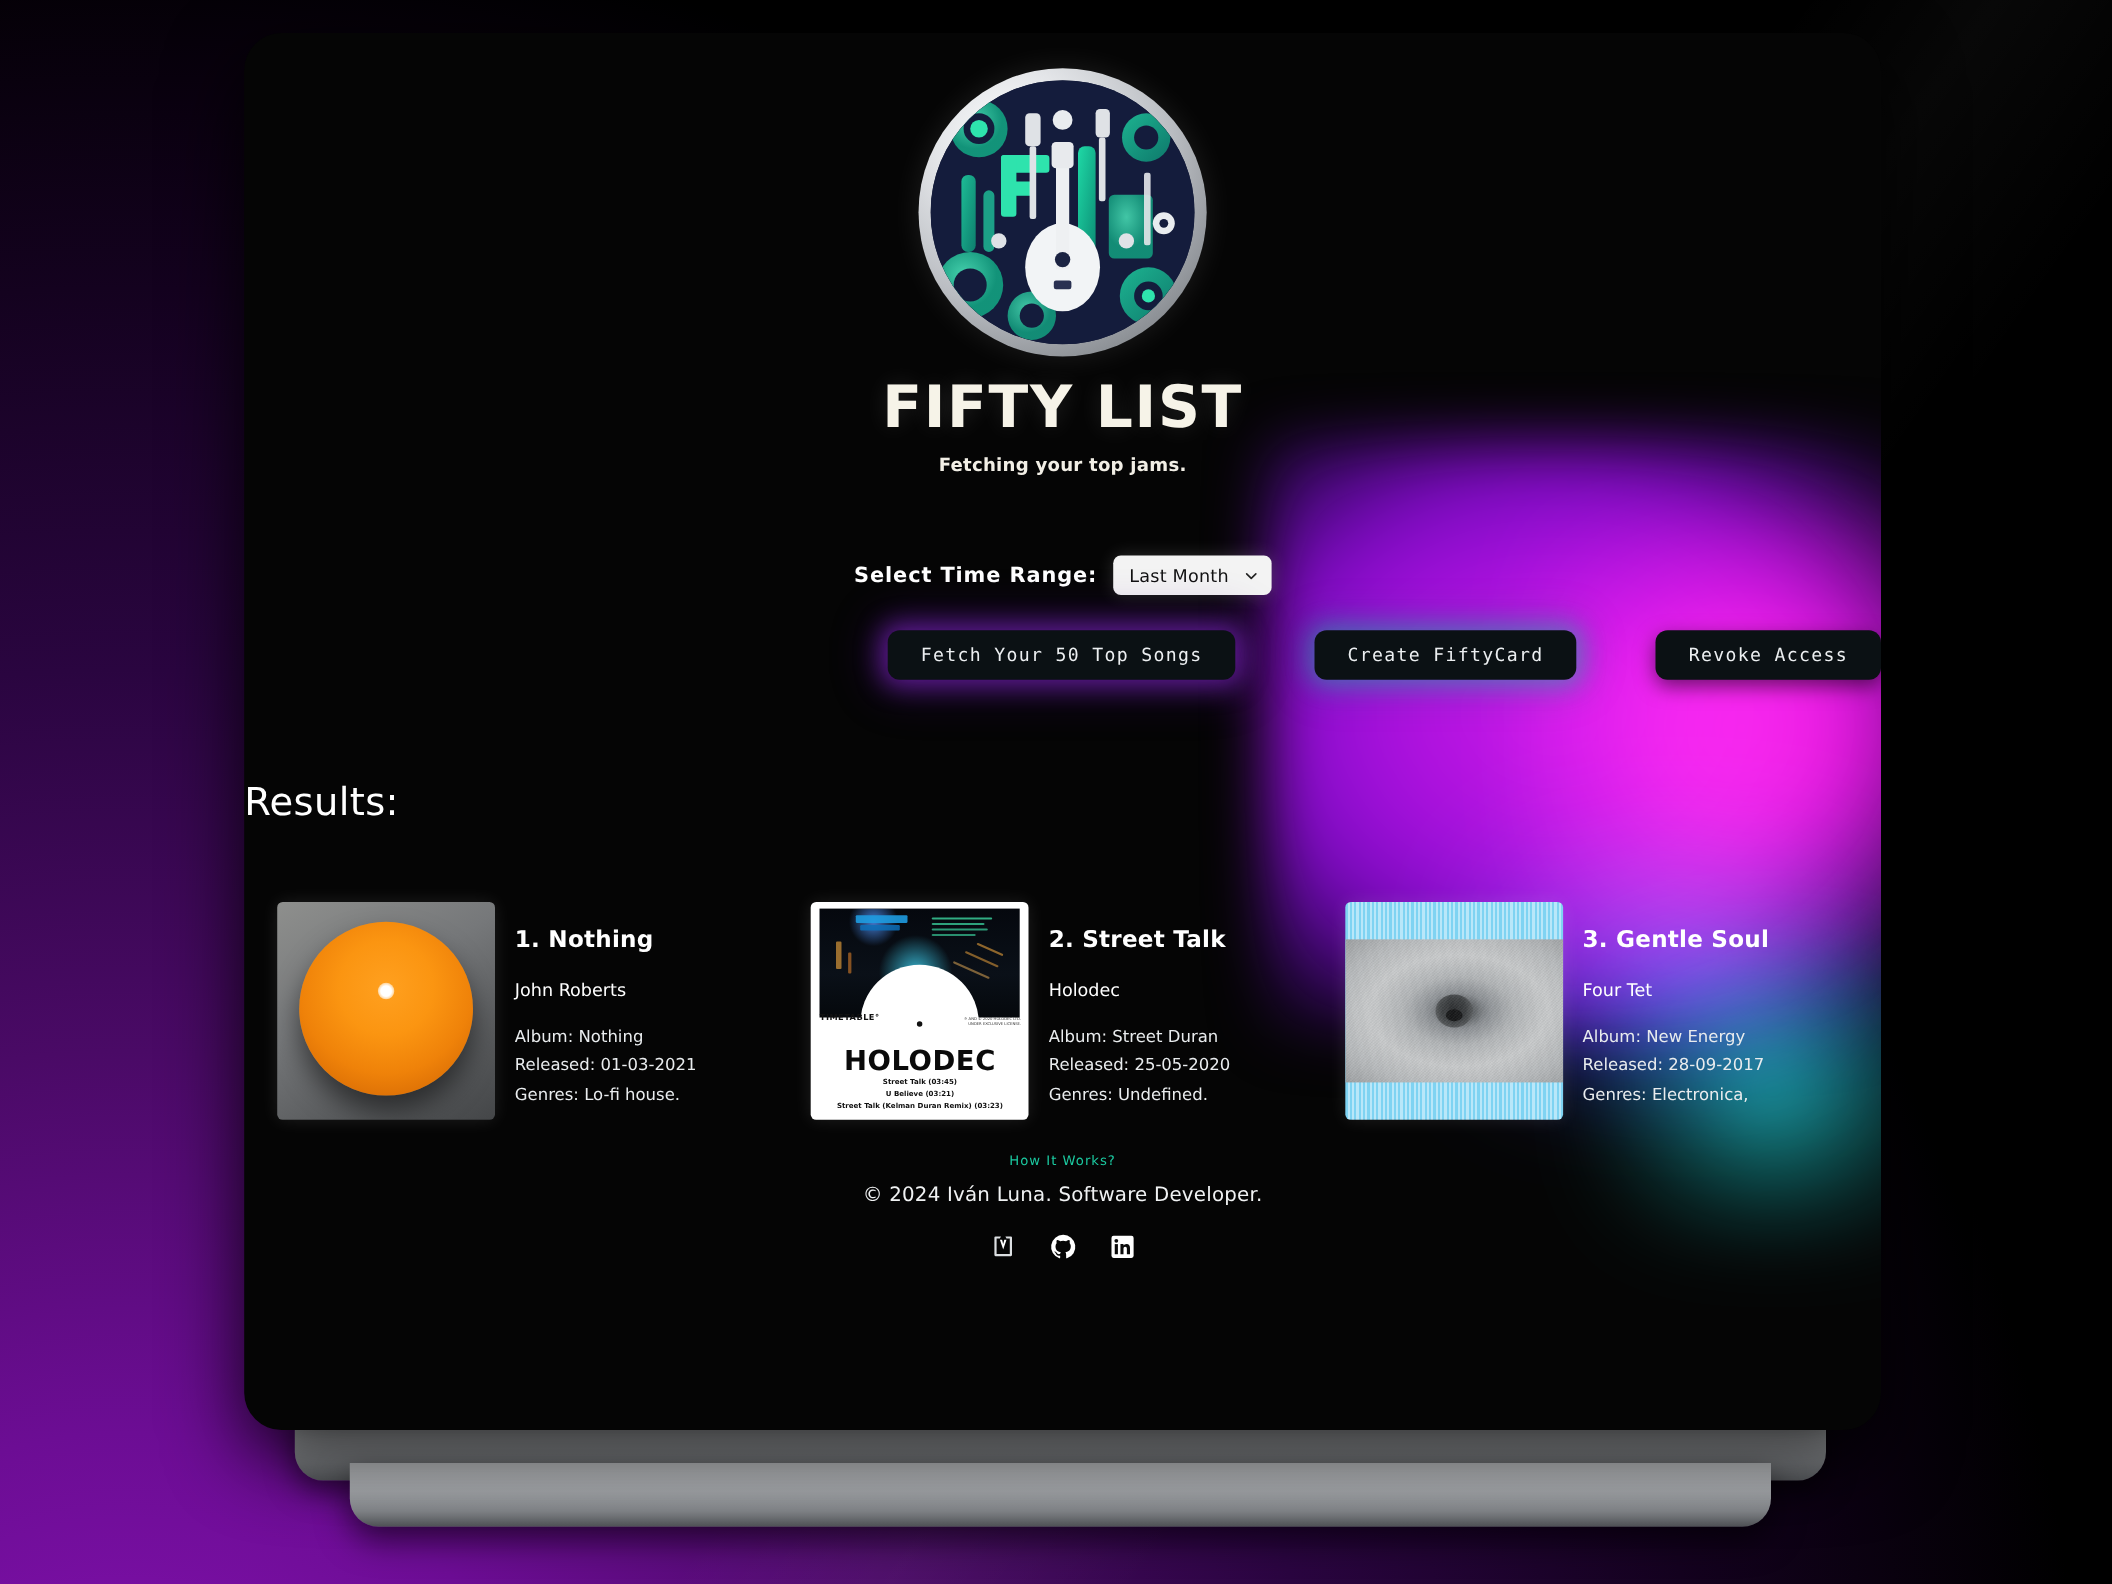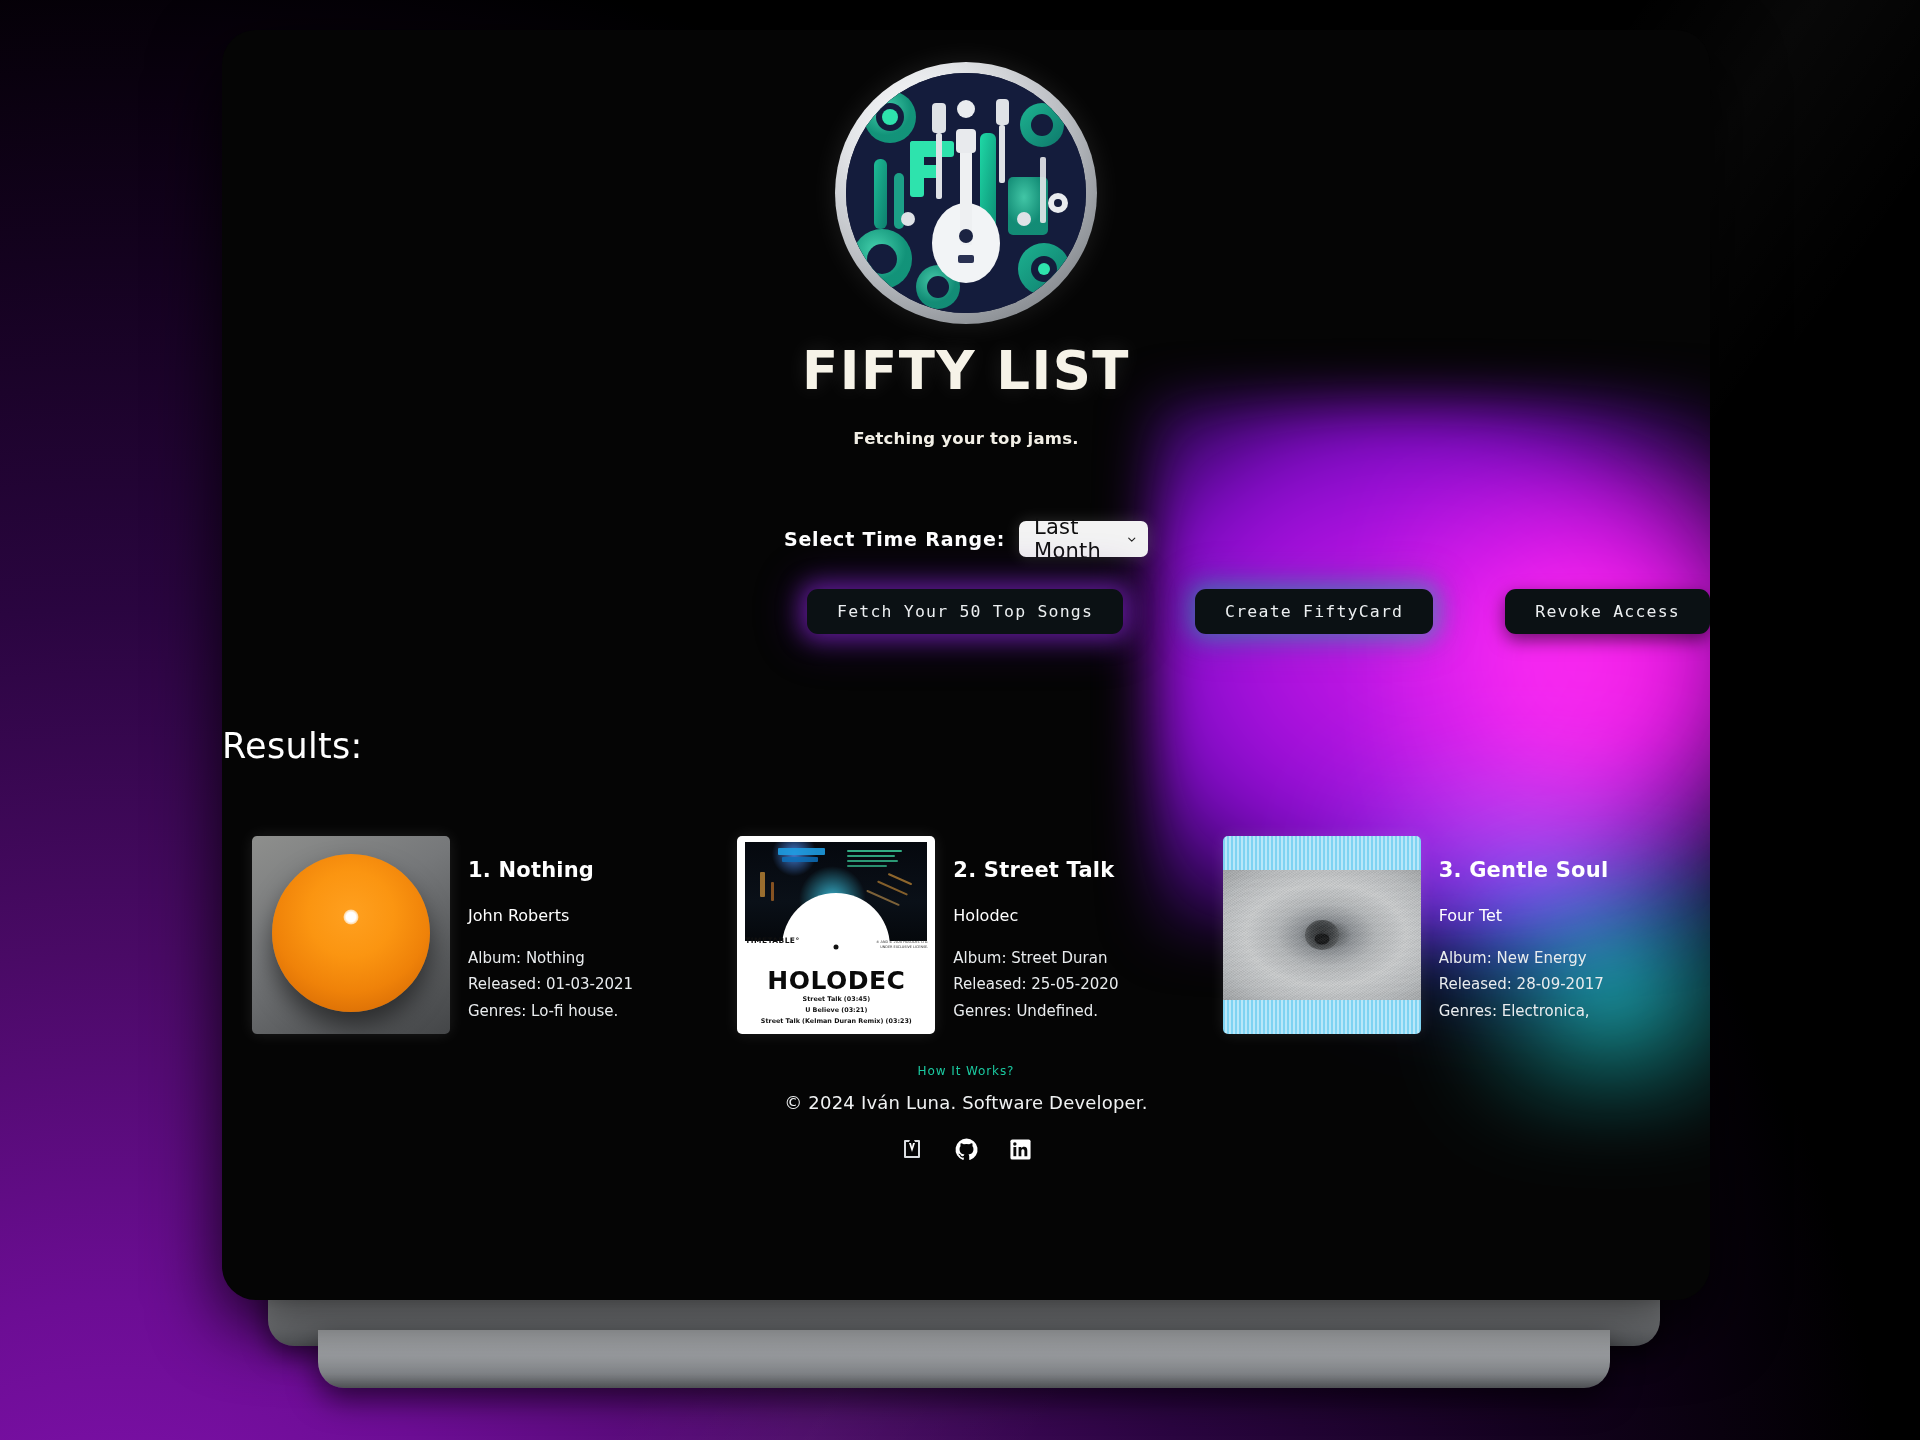--- a/index.html
+++ b/index.html
@@ -102,40 +102,40 @@
     margin-top: 16px;
     font-family: "DejaVu Sans", sans-serif;
     font-weight: 900;
     font-size: 53px;
     letter-spacing: 1.5px;
     color: #f6f3e8;
     text-shadow: 0 0 22px rgba(255,255,255,.12);
   }
   #tagline {
     text-align: center;
-    margin-top: 28px;
+    margin-top: 12px;
     font-weight: 700;
     font-size: 16.5px;
     letter-spacing: .2px;
     color: #f2efe6;
   }
 
   
   #range-row {
     display: flex; align-items: center; justify-content: center;
     gap: 14px; margin-top: 73px;
   }
   #range-label {
     font-weight: 800; font-size: 19px; letter-spacing: .8px; color: #ffffff;
   }
   #range-select {
     display: flex; align-items: center; justify-content: space-between;
-    width: 129px; height: 36px; padding: 0 12px 0 15px;
+    width: 144px; height: 36px; padding: 0 12px 0 15px;
     background: #f3f3f3; border-radius: 7px;
-    font-size: 21px; color: #111; letter-spacing: .2px;
+    font-size: 16px; color: #111; letter-spacing: .2px;
     box-shadow: 0 0 16px rgba(255,255,255,.16);
     cursor: pointer;
   }
   #range-chevron { width: 13px; height: 13px; margin-left: 6px; }
 
   
   #buttons-row {
     display: flex; justify-content: flex-end; align-items: center;
     gap: 72px; margin-top: 32px;
   }

